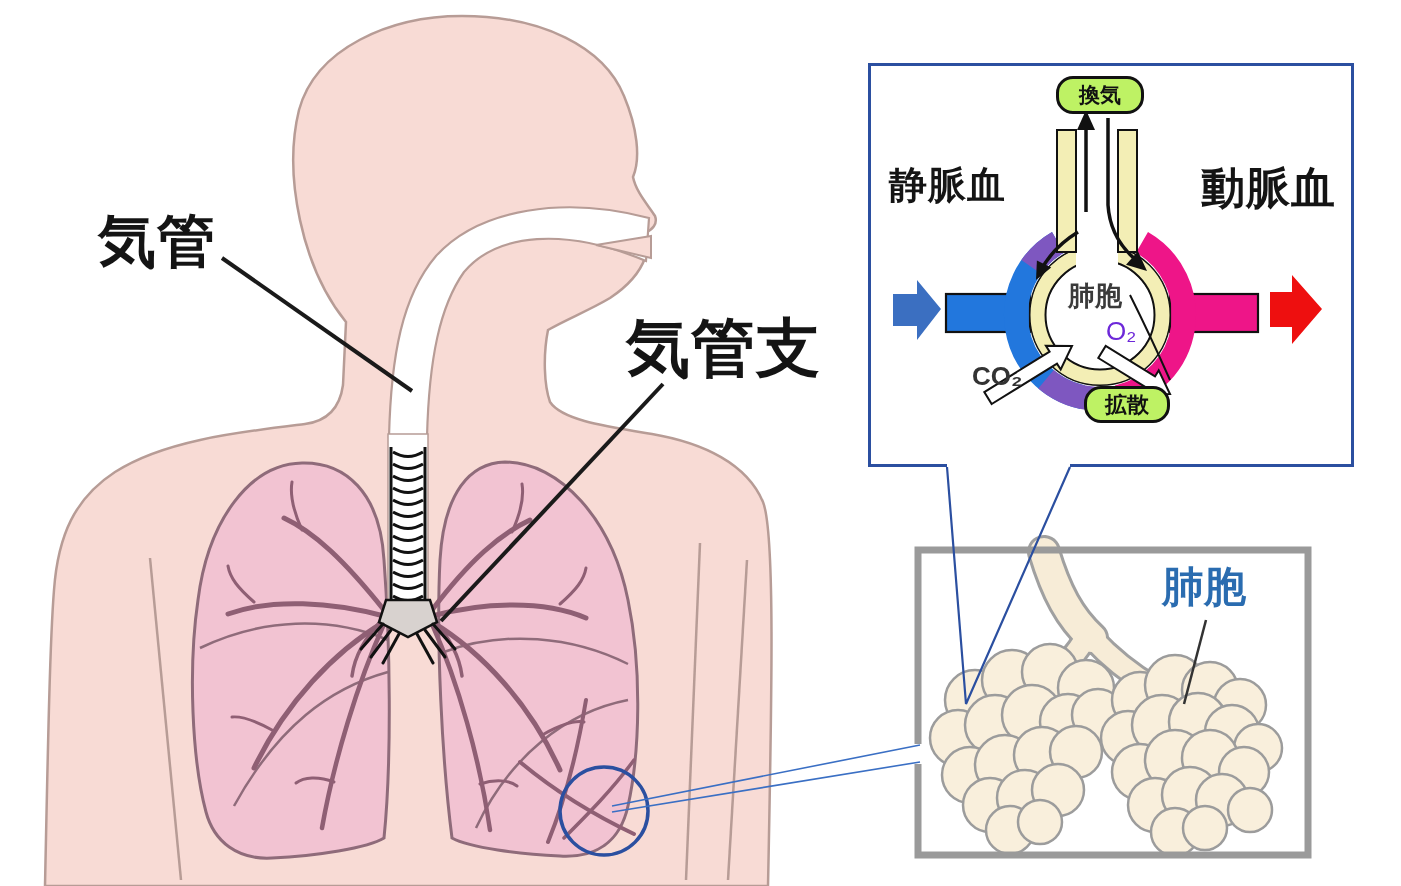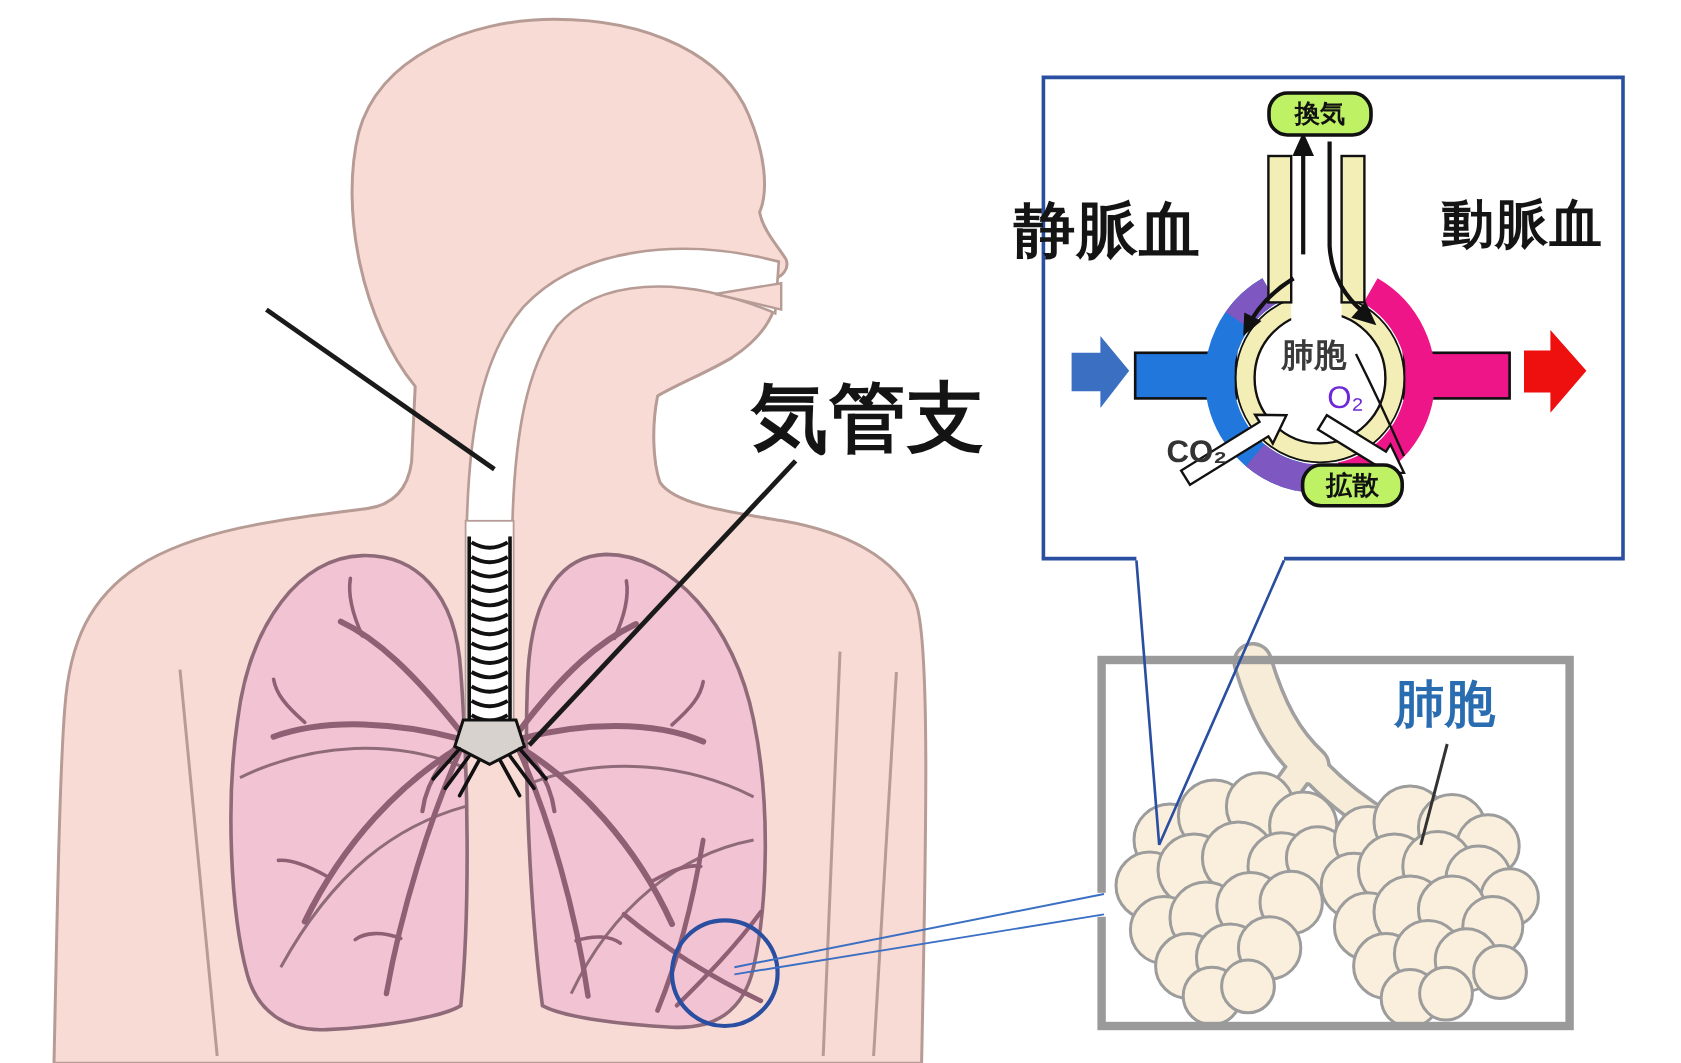--- a/index.html
+++ b/index.html
@@ -260,24 +260,25 @@
 
     <polygon points="893,294 917,294 917,280 941,309 917,340 917,326 893,326" fill="#3b6fc1"></polygon>
     <polygon points="1270,292 1292,292 1292,275 1322,309 1292,344 1292,327 1270,327" fill="#ee0f0f"></polygon>
 
     <path d="M 947 465.5 L 869.5 465.5 L 869.5 64.5 L 1352.5 64.5 L 1352.5 465.5 L 1070 465.5" fill="none" stroke="#2b4fa0" stroke-width="3"></path>
   </g>
 
   <polyline points="947,467 966,704 1070,467" fill="none" stroke="#2b4fa0" stroke-width="2.2"></polyline>
 </svg>
 
+<div class="lbl lbl-heavy" style="left:98px;top:212px;font-size:58px;">気管</div>
 
 <div class="lbl lbl-heavy" style="left:626px;top:316px;font-size:64px;">気管支</div>
 
-<div class="lbl lbl-heavy" style="left:845px;top:166px;font-size:51px;">静脈血</div>
+<div class="lbl lbl-heavy" style="left:889px;top:166px;font-size:38px;">静脈血</div>
 
 <div class="lbl lbl-heavy" style="left:1201px;top:166px;font-size:44px;">動脈血</div>
 
 <div class="pill" style="left:1056px;top:76px;width:82px;height:32px;font-size:21px;">
   <span>換気</span>
 </div>
 
 <div class="lbl" style="left:1068px;top:283px;font-size:27px;font-weight:600;color:#3a3a3a;">肺胞</div>
 
 <div class="lbl" style="left:1106px;top:318px;font-size:26px;font-weight:500;color:#6d28d9;">O₂</div>

